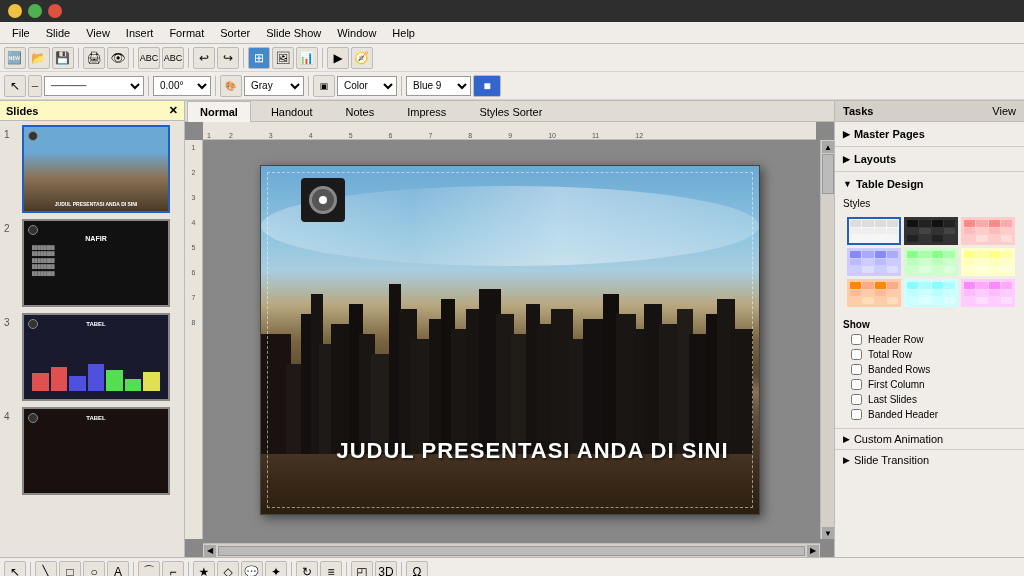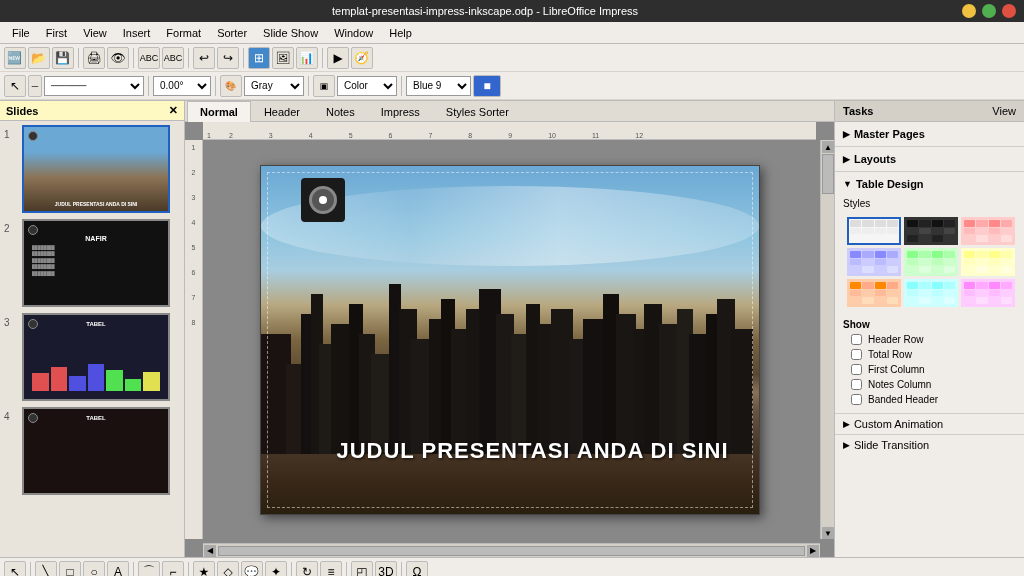--- a/index.html
+++ b/index.html
@@ -62,21 +62,21 @@
     .slide-num { font-size: 10px; color: #555; min-width: 14px; margin-top: 4px; }
     .slide-img {
       width: 148px; height: 88px; border: 2px solid #888; overflow: hidden;
       position: relative; flex-shrink: 0;
     }
     .slide-thumb.active .slide-img { border-color: #2060c0; }
 
     
     #view-tabs {
       display: flex; align-items: center; background: #e0dcd4;
-      border-bottom: 1px solid #bbb; padding: 0 2px;
+      border-bottom: 1px solid #bbb; padding: 0 2px; gap: 7px;
     }
     .view-tab {
       padding: 4px 12px; cursor: pointer; font-size: 11px;
       border: 1px solid transparent; border-bottom: none;
       margin-bottom: -1px; background: transparent;
     }
     .view-tab.active {
       background: #f5f2ee; border-color: #bbb; border-bottom-color: #f5f2ee;
       font-weight: bold;
     }
@@ -228,31 +228,30 @@
     .mini-bars {
       position: absolute; bottom: 8px; left: 8px; right: 8px; height: 30px;
       display: flex; align-items: flex-end; gap: 2px;
     }
     .mini-bar { flex: 1; }
   </style>
 </head>
 <body>
 
 <div id="titlebar">
-  <span style="flex:1;text-align:center;font-size:11px;">templat-presentasi-impress-inkscape.odp - LibreOffice Impress</span>
   <div id="titlebar-buttons">
     <span class="tb-min" title="Minimize"></span>
     <span class="tb-max" title="Maximize"></span>
     <span class="tb-close" title="Close"></span>
   </div>
 </div>
 
 <div id="menubar">
   <span>File</span>
-  <span>First</span>
+  <span>Slide</span>
   <span>View</span>
   <span>Insert</span>
   <span>Format</span>
   <span>Sorter</span>
   <span>Slide Show</span>
   <span>Window</span>
   <span>Help</span>
 </div>
 
 <div id="toolbars">
@@ -360,21 +359,21 @@
             <div style="position:absolute;top:6px;left:0;right:0;text-align:center;font-size:6px;color:#fff;font-weight:bold;">TABEL</div>
           </div>
         </div>
 
       </div>
     </div>
 
     <div style="display:flex;flex-direction:column;flex:1;">
       <div id="view-tabs">
         <div class="view-tab active">Normal</div>
-        <div class="view-tab">Header</div>
+        <div class="view-tab">Handout</div>
         <div class="view-tab">Notes</div>
         <div class="view-tab">Impress</div>
         <div class="view-tab">Styles Sorter</div>
       </div>
 
       <div id="slide-area" style="flex:1;position:relative;background:#888;">
 
         <div id="ruler-h">
           <div style="width:100%;display:flex;align-items:flex-end;padding-left:4px;">
             <span style="font-size:7px;color:#555;margin-right:18px;">1</span>
@@ -643,25 +642,29 @@
             <div class="show-row">
               <input type="checkbox" style="">
               <span>Header Row</span>
             </div>
             <div class="show-row">
               <input type="checkbox" style="">
               <span>Total Row</span>
             </div>
             <div class="show-row">
               <input type="checkbox" style="">
-              <span>First Column</span>
+              <span>Banded Rows</span>
             </div>
             <div class="show-row">
               <input type="checkbox" style="">
-              <span>Notes Column</span>
+              <span>First Column</span>
+            </div>
+            <div class="show-row">
+              <input type="checkbox" style="">
+              <span>Last Slides</span>
             </div>
             <div class="show-row">
               <input type="checkbox" style="">
               <span>Banded Header</span>
             </div>
           </div>
         </div>
       </div>
 
       <div class="expand-row">

